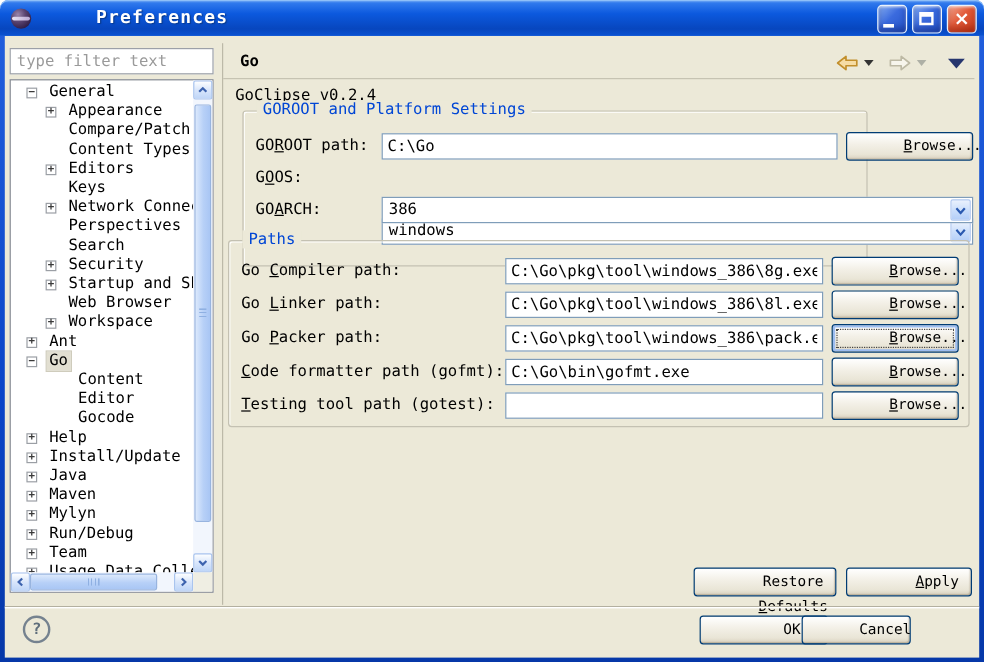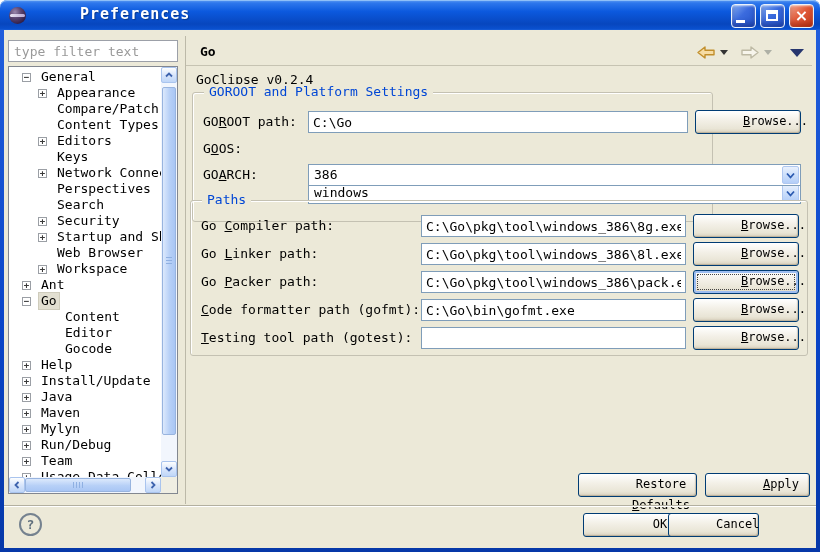--- a/index.html
+++ b/index.html
@@ -81,21 +81,21 @@
   .caret { width:0; height:0; border-left:4px solid transparent; border-right:4px solid transparent; border-top:5px solid #333; }
   .caret.dim { border-top-color:#AEB0A6; }
   .menu-tri { width:0; height:0; border-left:7px solid transparent; border-right:7px solid transparent;
     border-top:8px solid #26366E; margin-left:14px; }
 
   .version-label { position:absolute; left:192px; top:42px; }
 
   .groupbox { position:absolute; border:1px solid #C4C1B2; border-radius:3px;
     box-shadow:inset 1px 1px 0 #FFFFFF; }
   .group-caption { position:absolute; top:-9px; left:11px; background:#ECE9D8; padding:0 5px; color:#0046D5; }
-  .g1 { left:188px; top:62px; width:521px; height:130px; }
+  .g1 { left:198px; top:62px; width:521px; height:130px; }
   .g2 { left:186px; top:170px; width:618px; height:156px; }
 
   .form-label { position:absolute; left:10px; white-space:nowrap; }
   .mn { text-decoration:underline; }
 
   .xp-field { position:absolute; height:22px; border:1px solid #7F9DB9; background:#FFF; padding:2px 4px;
     font:13px "DejaVu Sans Mono",monospace; color:#000; }
 
   .xp-btn { position:absolute; height:24px; border:1px solid #003C74; border-radius:3px;
     background:linear-gradient(180deg,#FFFFFF,#F3F0E7 42%,#E9E5D6 80%,#D9D1BE);

